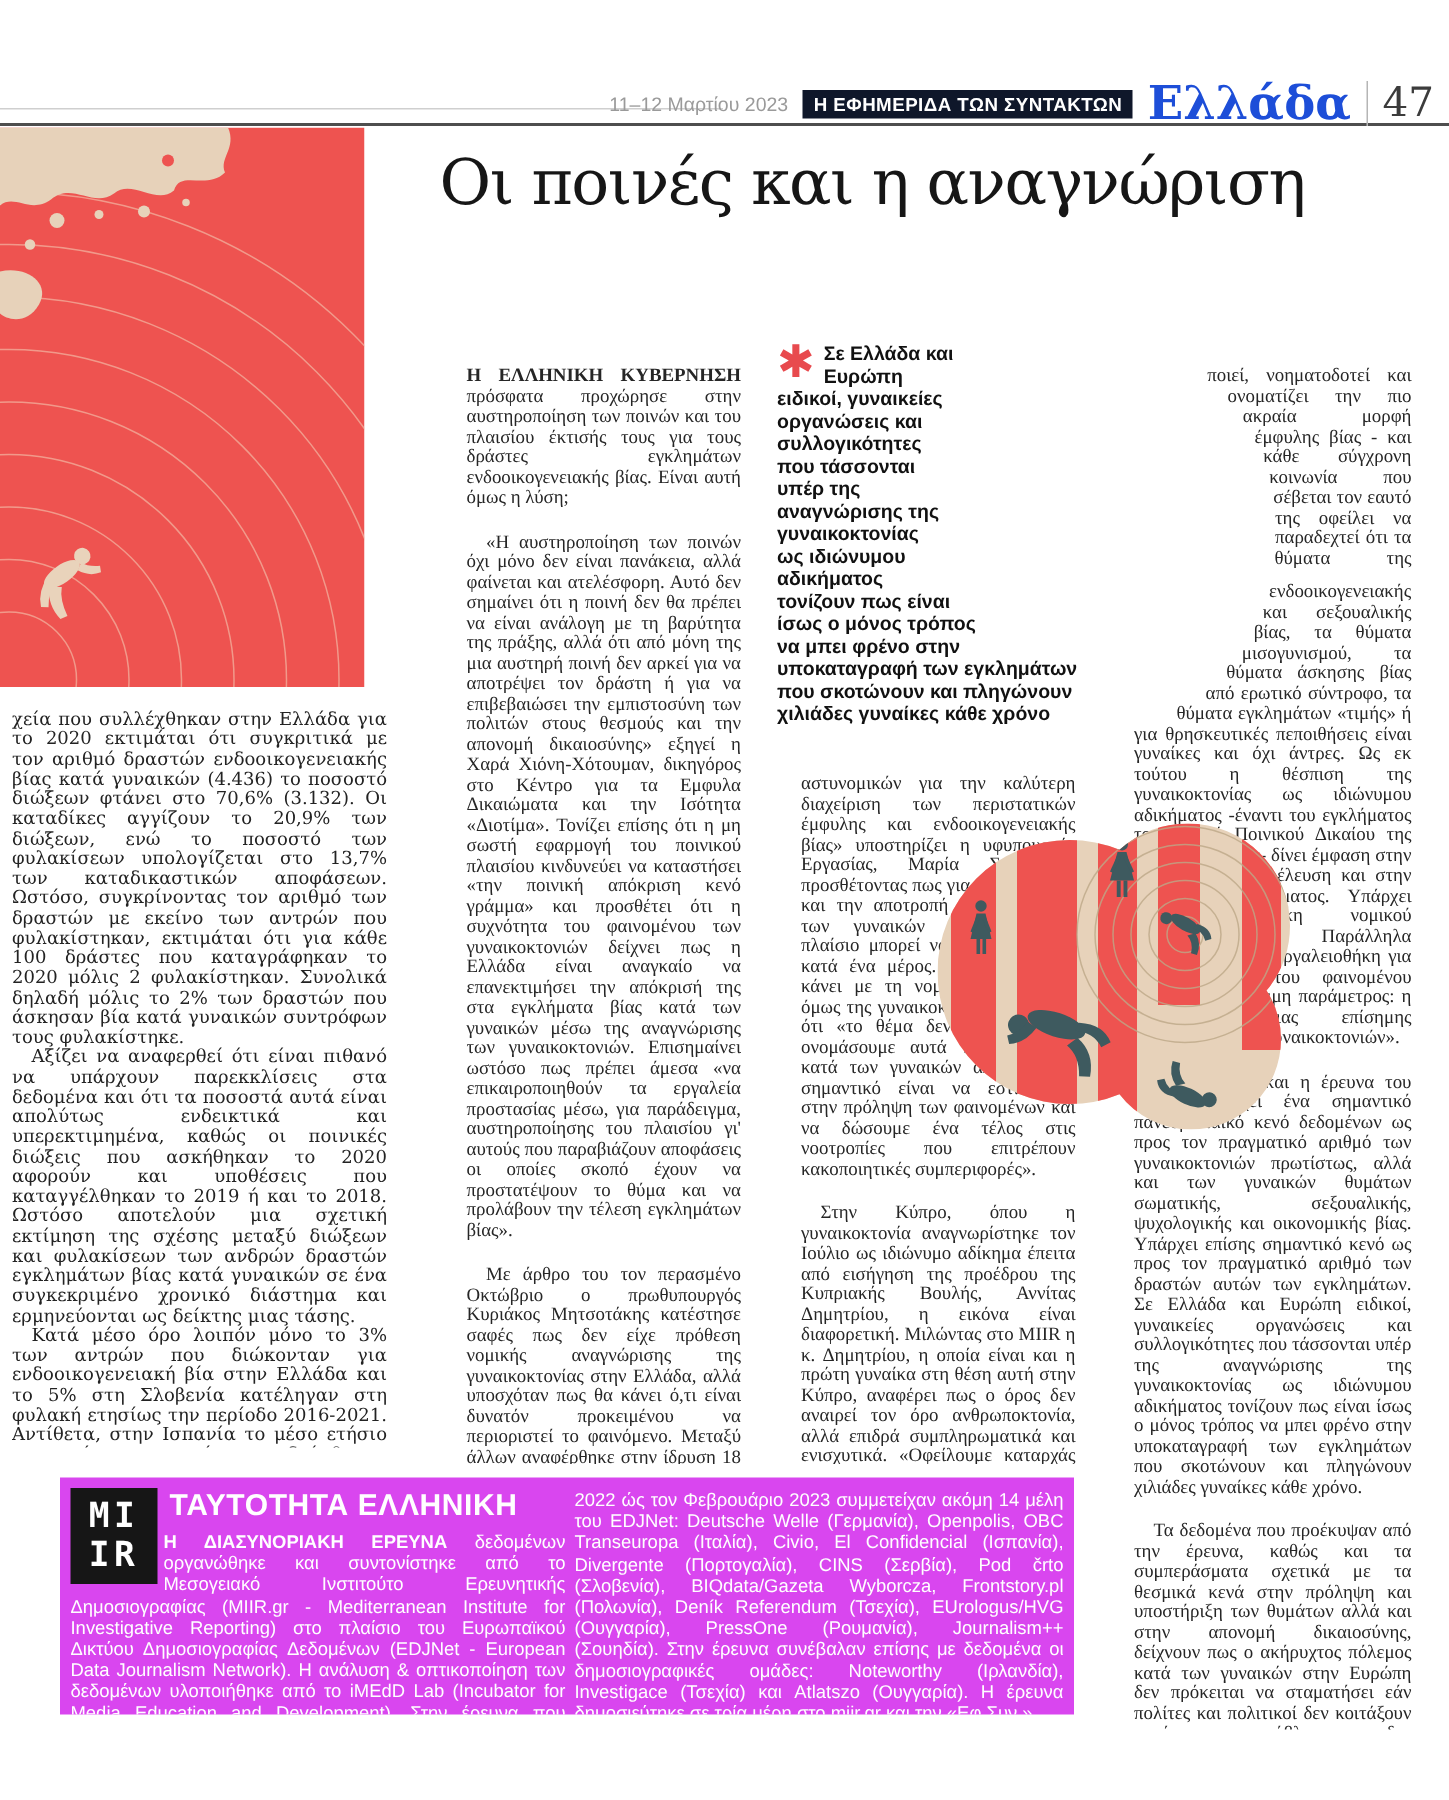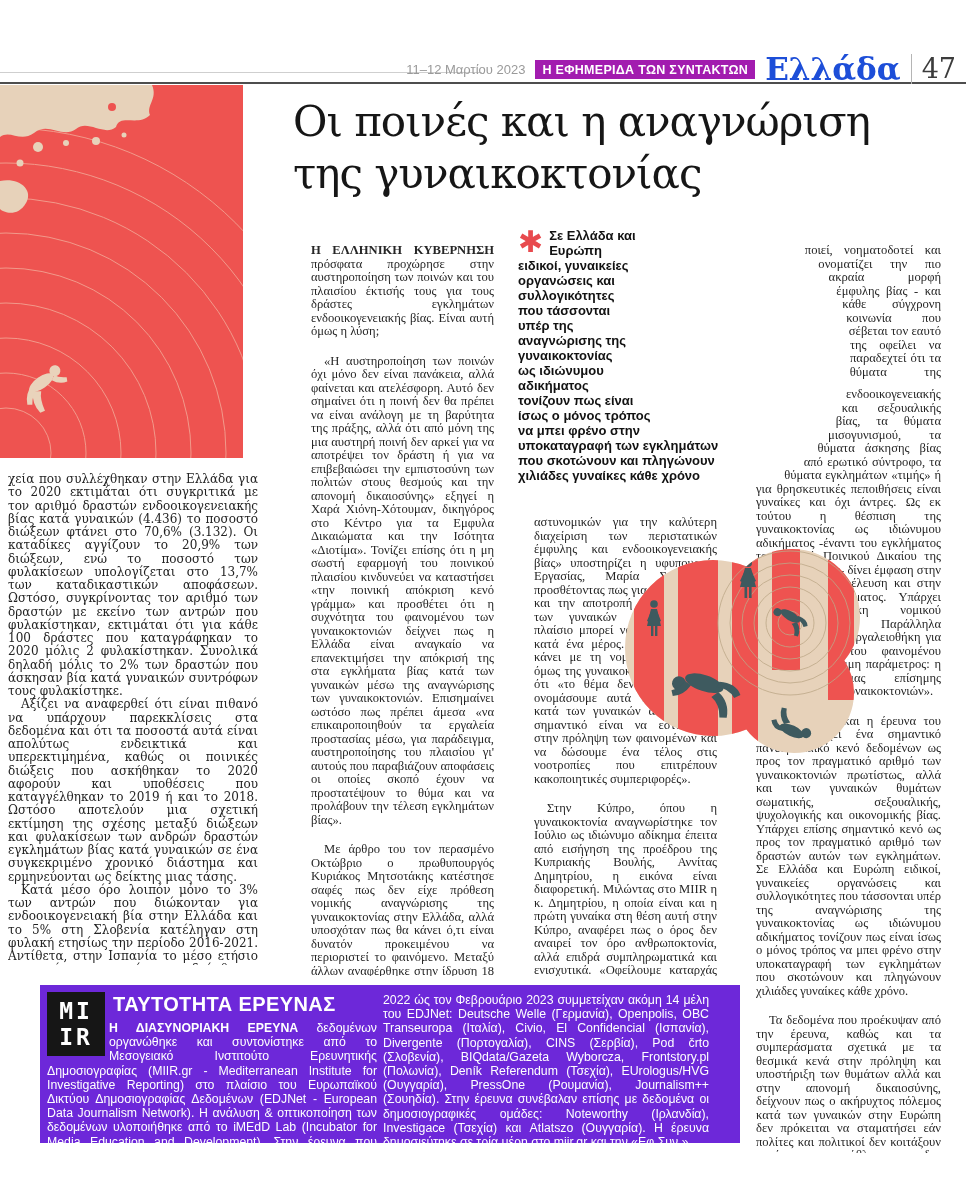--- a/index.html
+++ b/index.html
@@ -3,21 +3,21 @@
 <meta charset="utf-8">
 <style>
   html,body{margin:0;padding:0;}
   body{background:#ffffff;width:966px;height:1200px;position:relative;overflow:hidden;
        font-family:"Liberation Serif", serif;color:#222;}
   .abs{position:absolute;}
 
   
   .hdr-row{top:54px;left:290px;width:666px;height:30px;display:flex;align-items:center;justify-content:flex-end;gap:10px;}
   .hdr-date{font-family:"Liberation Sans",sans-serif;font-size:13px;color:#9a9a9a;}
-  .hdr-masthead{background:#a21caf;color:#fff;font-family:"Liberation Sans",sans-serif;
+  .hdr-masthead{background:#0f172a;color:#fff;font-family:"Liberation Sans",sans-serif;
                 font-weight:bold;font-size:12.5px;letter-spacing:.3px;padding:3px 7px 2px;}
   .hdr-section{font-family:"DejaVu Serif",serif;font-weight:bold;font-size:31px;color:#1d4ed8;line-height:30px;}
   .hdr-vdiv{width:1px;height:30px;background:#b5b5b5;}
   .hdr-pn{font-family:"DejaVu Serif",serif;font-size:27px;color:#3c3c3c;line-height:30px;}
   .rule-light{top:72px;left:0;width:482px;height:1px;background:#cfcfcf;}
   .rule-dark{top:82px;left:0;width:966px;height:2px;background:#4e4e4e;}
 
   
   .headline{top:96px;left:293px;width:640px;font-family:"DejaVu Serif",serif;
             font-size:42px;line-height:52px;color:#161616;letter-spacing:-1px;}
@@ -42,21 +42,21 @@
              line-height:15px;color:#111;text-align:left;padding-bottom:17px;}
   .pq-star{float:left;font-size:30px;line-height:26px;color:#e84a4e;margin:1px 6px 0 0;font-weight:normal;}
 
   
   .leftcol{top:473px;left:8px;width:250px;height:492px;font-family:"DejaVu Serif",serif;
            font-size:12px;line-height:13.25px;text-align:justify;color:#232323;overflow:hidden;}
   .leftcol p{margin:0;}
   .leftcol p.ind{text-indent:13px;}
 
   
-  .resbox{top:985px;left:40px;width:676px;height:158px;background:#6d28d9;overflow:hidden;padding-left:24px;}
+  .resbox{top:985px;left:40px;width:676px;height:158px;background:#d946ef;overflow:hidden;}
   .res-logo{position:absolute;top:7px;left:7px;width:58px;height:64px;background:#161616;color:#fff;
             font-family:"DejaVu Sans Mono",monospace;font-weight:bold;font-size:23px;line-height:26px;
             letter-spacing:3px;display:flex;flex-direction:column;align-items:center;justify-content:center;}
   .res-title{position:absolute;top:8px;left:73px;color:#fff;font-family:"Liberation Sans",sans-serif;
              font-weight:bold;font-size:20px;letter-spacing:.4px;}
   .res-col{position:absolute;color:#fff;font-family:"Liberation Sans",sans-serif;font-size:12.3px;
            line-height:14.2px;text-align:justify;}
   .res-col1{top:36px;left:7px;width:330px;height:116px;}
   .res-col2{top:8px;left:343px;width:326px;height:146px;}
   .res-logo-spacer{float:left;width:62px;height:36px;}
@@ -109,21 +109,20 @@
     <circle cx="22" cy="-2" r="5.5"></circle>
     <ellipse cx="4" cy="0" rx="14" ry="6"></ellipse>
     <path d="M-8,2 q-8,10 -6,22 l5,1 q2,-12 8,-18 Z"></path>
     <path d="M-4,-4 q-12,4 -16,14 l4,3 q6,-9 15,-12 Z"></path>
     <path d="M14,4 q4,8 12,10 l2,-4 q-7,-4 -9,-9 Z"></path>
   </g>
 </svg>
 
 <div class="abs headline">
   <div>Οι ποινές και η αναγνώριση</div>
-  <div>της γυναικοκτονίας</div>
 </div>
 
 <div class="abs leftcol">
   <p>χεία που συλλέχθηκαν στην Ελλάδα για το 2020 εκτιμάται ότι συγκριτικά με τον αριθμό δραστών ενδοοικογενειακής βίας κατά γυναικών (4.436) το ποσοστό διώξεων φτάνει στο 70,6% (3.132). Οι καταδίκες αγγίζουν το 20,9% των διώξεων, ενώ το ποσοστό των φυλακίσεων υπολογίζεται στο 13,7% των καταδικαστικών αποφάσεων. Ωστόσο, συγκρίνοντας τον αριθμό των δραστών με εκείνο των αντρών που φυλακίστηκαν, εκτιμάται ότι για κάθε 100 δράστες που καταγράφηκαν το 2020 μόλις 2 φυλακίστηκαν. Συνολικά δηλαδή μόλις το 2% των δραστών που άσκησαν βία κατά γυναικών συντρόφων τους φυλακίστηκε.</p>
   <p class="ind">Αξίζει να αναφερθεί ότι είναι πιθανό να υπάρχουν παρεκκλίσεις στα δεδομένα και ότι τα ποσοστά αυτά είναι απολύτως ενδεικτικά και υπερεκτιμημένα, καθώς οι ποινικές διώξεις που ασκήθηκαν το 2020 αφορούν και υποθέσεις που καταγγέλθηκαν το 2019 ή και το 2018. Ωστόσο αποτελούν μια σχετική εκτίμηση της σχέσης μεταξύ διώξεων και φυλακίσεων των ανδρών δραστών εγκλημάτων βίας κατά γυναικών σε ένα συγκεκριμένο χρονικό διάστημα και ερμηνεύονται ως δείκτης μιας τάσης.</p>
   <p class="ind">Κατά μέσο όρο λοιπόν μόνο το 3% των αντρών που διώκονταν για ενδοοικογενειακή βία στην Ελλάδα και το 5% στη Σλοβενία κατέληγαν στη φυλακή ετησίως την περίοδο 2016-2021. Αντίθετα, στην Ισπανία το μέσο ετήσιο ποσοστό των αντρών που διώχθηκαν για ενδοοικογενειακή βία και κατέληξαν στη φυλακή ήταν 30% αντίστοιχα.</p>
 </div>
 
 <div class="abs bodycol col1">
   <p><span class="lead-bold">Η ΕΛΛΗΝΙΚΗ ΚΥΒΕΡΝΗΣΗ</span><span> πρόσφατα προχώρησε στην αυστηροποίηση των ποινών και του πλαισίου έκτισής τους για τους δράστες εγκλημάτων ενδοοικογενειακής βίας. Είναι αυτή όμως η λύση;</span></p>
@@ -217,18 +216,18 @@
       <path d="M3,-12 L7,-2 L5,-1 L1,-10 Z"></path>
     </g>
   </g>
 </svg>
 
 <div class="abs resbox">
   <div class="res-logo">
     <span>MI</span>
     <span>IR</span>
   </div>
-  <div class="res-title">ΤΑΥΤΟΤΗΤΑ ΕΡΕΥΝΑΣ</div>
+  <div class="res-title">ΤΑΥΤΟΤΗΤΑ ΕΛΛΗΝΙΚΗ</div>
   <div class="res-col res-col1">
     <span class="res-logo-spacer"></span><b>Η ΔΙΑΣΥΝΟΡΙΑΚΗ ΕΡΕΥΝΑ</b><span> δεδομένων οργανώθηκε και συντονίστηκε από το Μεσογειακό Ινστιτούτο Ερευνητικής Δημοσιογραφίας (MIIR.gr - Mediterranean Institute for Investigative Reporting) στο πλαίσιο του Ευρωπαϊκού Δικτύου Δημοσιογραφίας Δεδομένων (EDJNet - European Data Journalism Network). Η ανάλυση &amp; οπτικοποίηση των δεδομένων υλοποιήθηκε από το iMEdD Lab (Incubator for Media Education and Development). Στην έρευνα που διεξήχθη από τον Οκτώβριο</span>
   </div>
   <div class="res-col res-col2">2022 ώς τον Φεβρουάριο 2023 συμμετείχαν ακόμη 14 μέλη του EDJNet: Deutsche Welle (Γερμανία), Openpolis, OBC Transeuropa (Ιταλία), Civio, El Confidencial (Ισπανία), Divergente (Πορτογαλία), CINS (Σερβία), Pod črto (Σλοβενία), BIQdata/Gazeta Wyborcza, Frontstory.pl (Πολωνία), Deník Referendum (Τσεχία), EUrologus/HVG (Ουγγαρία), PressOne (Ρουμανία), Journalism++ (Σουηδία). Στην έρευνα συνέβαλαν επίσης με δεδομένα οι δημοσιογραφικές ομάδες: Noteworthy (Ιρλανδία), Investigace (Τσεχία) και Atlatszo (Ουγγαρία). Η έρευνα δημοσιεύτηκε σε τρία μέρη στο miir.gr και την «Εφ.Συν.».</div>
 </div>
 
 </body></html>

